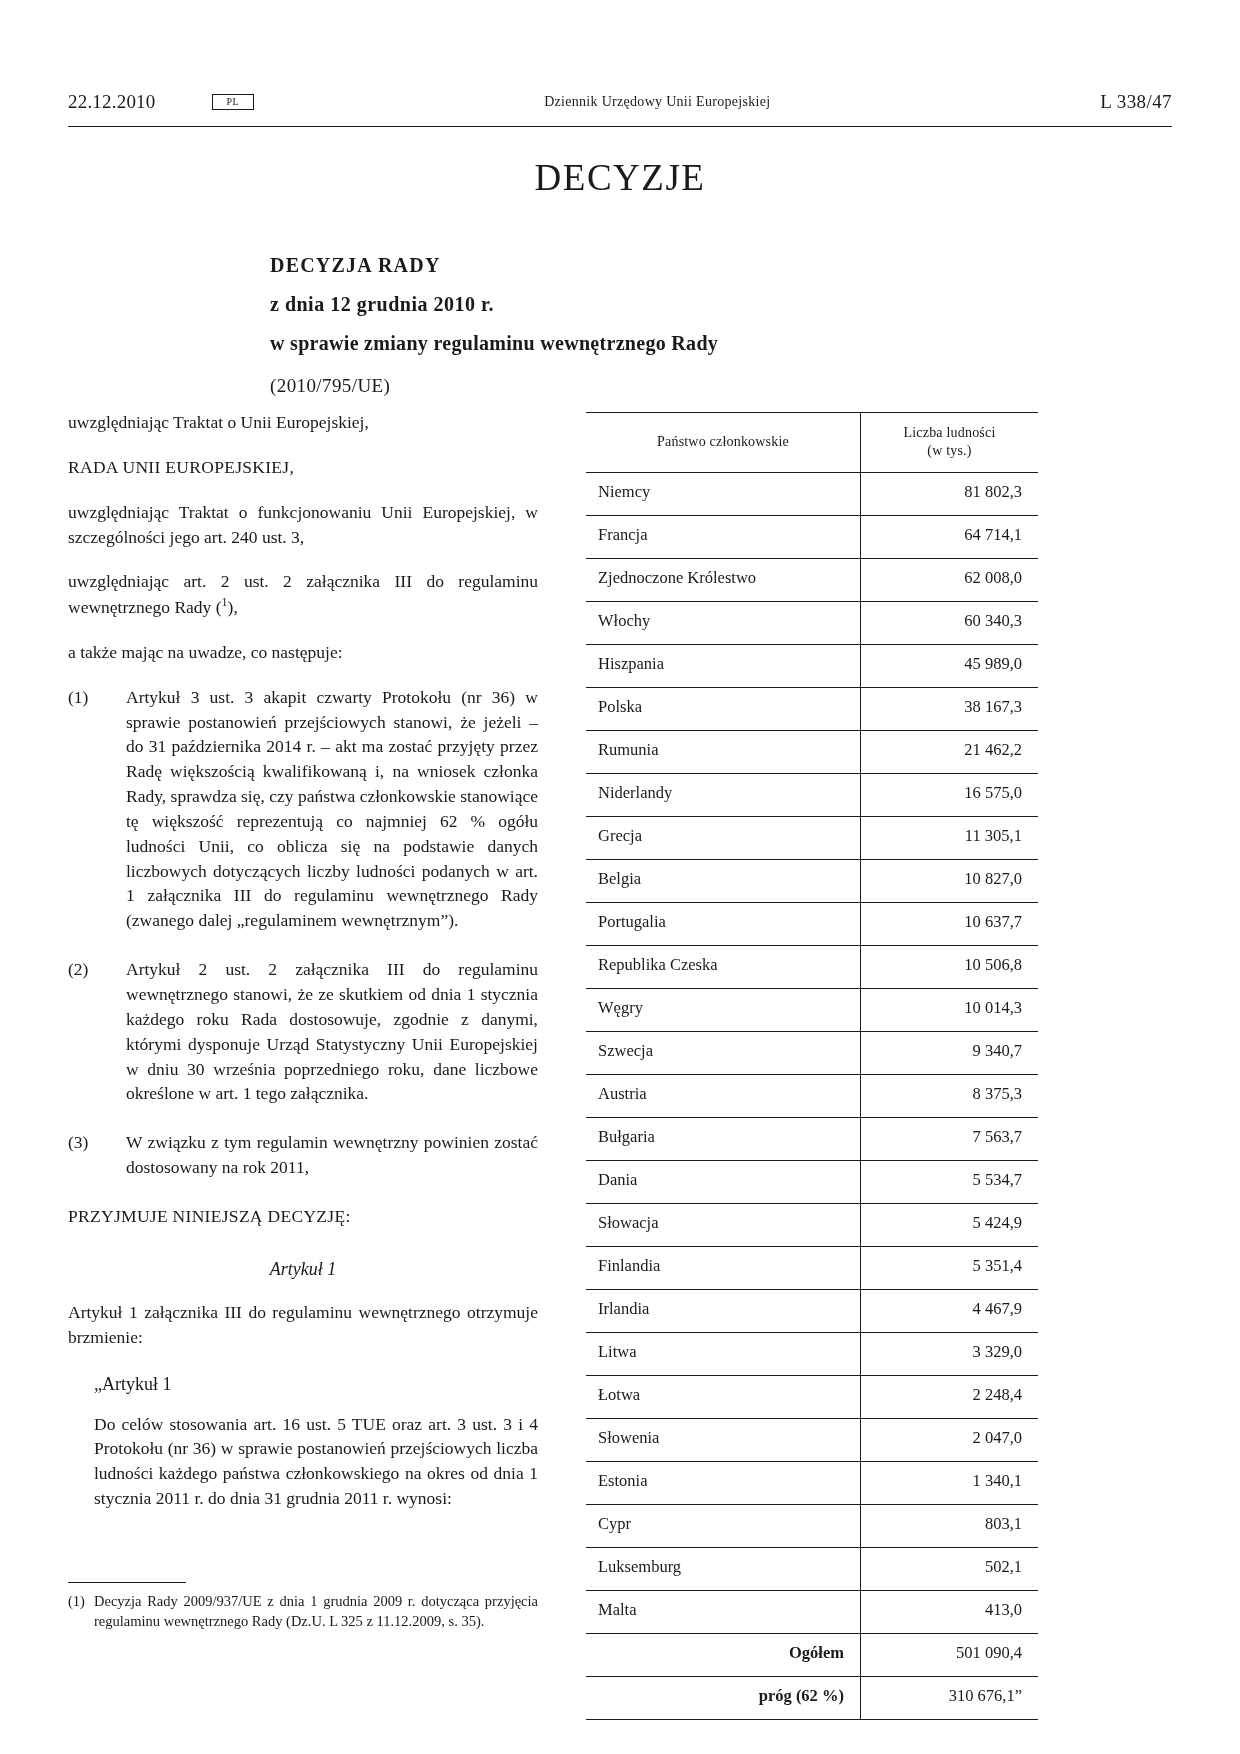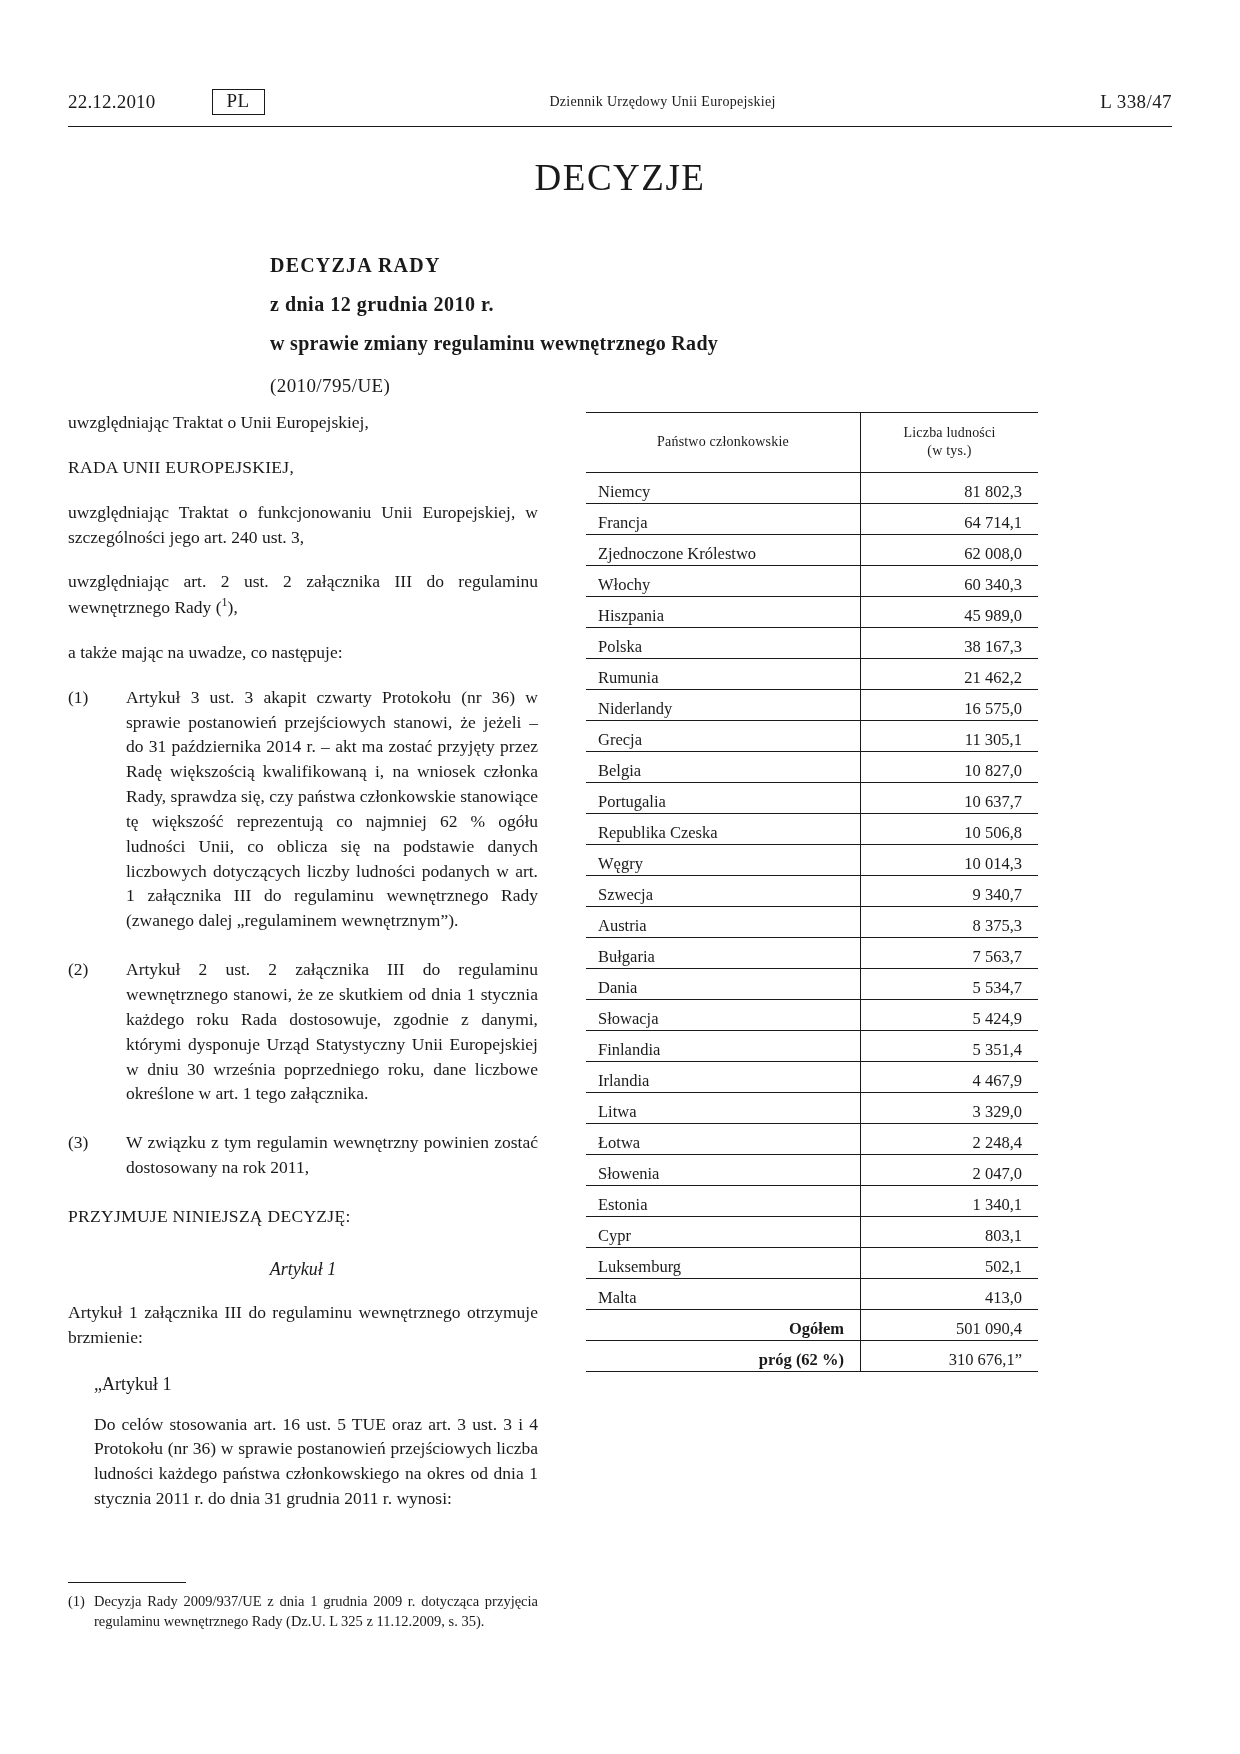--- a/index.html
+++ b/index.html
@@ -34,21 +34,21 @@
   }
   .hdr-date {
     font-size: 19px;
     letter-spacing: .2px;
     white-space: nowrap;
   }
   .hdr-lang {
     margin-left: 56px;
     border: 1.5px solid #1a1a1a;
     padding: 1px 14px 2px 14px;
-    font-size: 19px;
+    font-size: 10px;
     line-height: 1.1;
     letter-spacing: .5px;
   }
   .hdr-title {
     flex: 1;
     text-align: center;
     font-size: 14px;
     letter-spacing: .3px;
     margin-left: -40px;
   }
@@ -189,21 +189,21 @@
     text-align: center;
     padding: 11px 6px 13px 6px;
     line-height: 1.25;
     letter-spacing: .2px;
     border-top: 1.6px solid #1a1a1a;
     border-bottom: 1.6px solid #1a1a1a;
   }
   table.pop thead th.c1 { border-right: 1.6px solid #1a1a1a; width: 262px; }
   table.pop tbody td {
     border-bottom: 1.2px solid #1a1a1a;
-    padding: 9px 10px 1px 12px;
+    padding: 9px 10px 13px 12px;
     height: 16px;
     margin-top: 32px;
   }
   table.pop tbody td.name {
     border-right: 1.6px solid #1a1a1a;
     text-align: left;
   }
   table.pop tbody td.val {
     text-align: right;
     padding-right: 16px;

